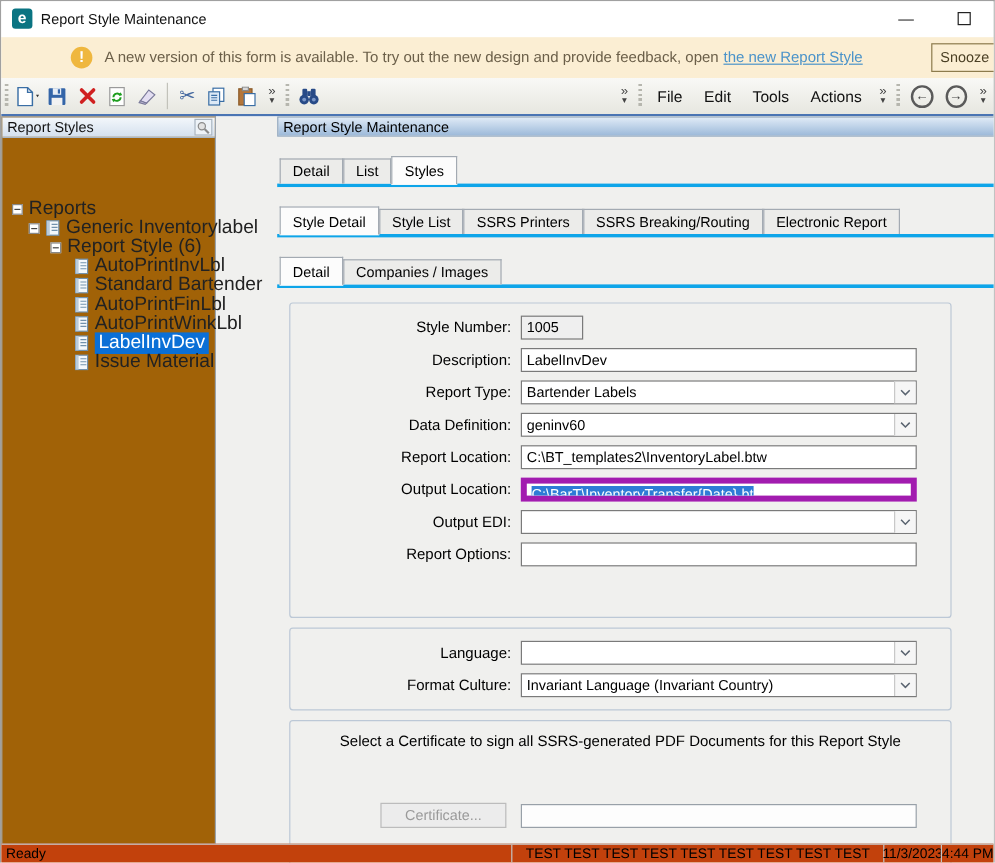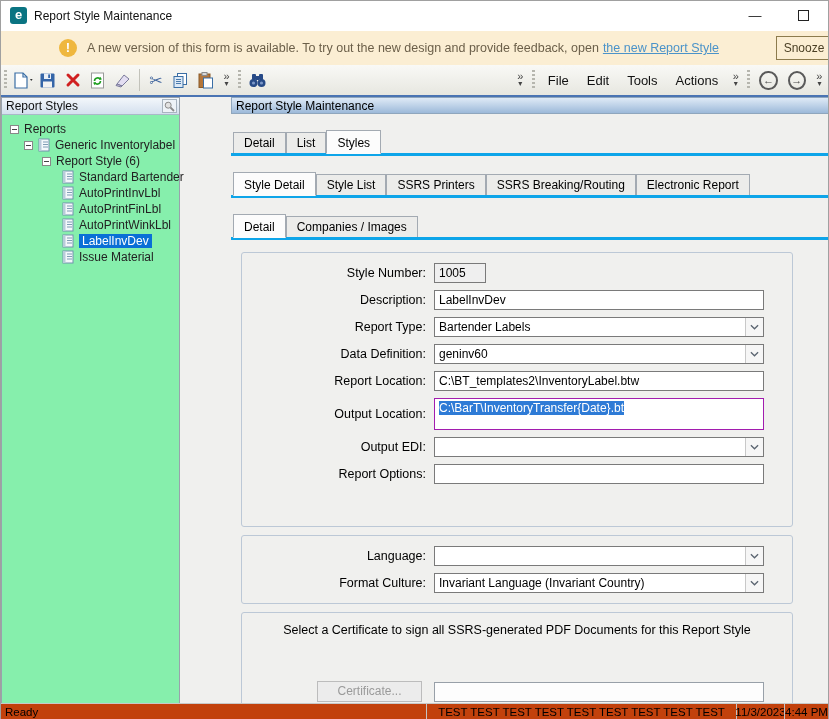--- a/index.html
+++ b/index.html
@@ -39,27 +39,27 @@
   .overflow { display:flex; flex-direction:column; align-items:center; line-height:7px; color:#444;
     font-size:11px; width:14px; margin:0 2px;}
   .overflow .c2 { font-size:8px; }
   .menuitem { font-size:13px; color:#111; padding:4px 9px; }
   .navbtn { width:19px; height:19px; border:2px solid #5a5a5a; border-radius:50%; color:#444;
     display:flex; align-items:center; justify-content:center; font-size:11px; margin:0 5px; font-weight:bold;}
   .tb-spacer { width:255px; }
   
   .main { position:absolute; top:96px; left:0; right:0; height:607px; background:#f0f0ee; }
   
-  .left-panel { position:absolute; left:0; top:0; width:179px; height:607px; background:#86efac;
+  .left-panel { position:absolute; left:0; top:0; width:179px; height:607px; background:#a16207;
     border:1px solid #99a2ac; }
   .left-header { height:17px; background:linear-gradient(180deg,#f3f7fb,#d4e0ee);
     border-bottom:1px solid #aab8c8; position:relative; padding:1px 0 0 4px; font-size:12px; color:#111;}
   .pin { position:absolute; right:2px; top:1px; width:15px; height:14px; border:1px solid #a8b4c0;
     background:#eef3f8; display:flex; align-items:center; justify-content:center;}
-  .tree { padding:6px 2px 0 4px; font-size:12px; color:#222; }
+  .tree { padding:23px 2px 0 4px; font-size:16px; color:#222;margin-top:28px; }
   .trow { display:flex; align-items:center; height:16px; white-space:nowrap; }
   .expander { width:9px; height:9px; border:1px solid #888; background:#fff center/5px 1px no-repeat
     linear-gradient(#444,#444); margin-right:5px; flex:none;}
   .node-ico { margin-right:4px; flex:none; display:flex; }
   .sel { background:#0a6fd6; color:#fff; padding:0 3px; }
   .ind1{ padding-left:4px; } .ind2{ padding-left:18px; } .ind3{ padding-left:36px; } .ind4{ padding-left:56px; }
   
   .right-panel { position:absolute; left:230px; top:0; width:599px; height:607px; background:#f0f0ee; }
   .caption { height:17px; background:linear-gradient(180deg,#dfeaf6 0%,#b7cde5 60%,#9cb9d9 100%);
     border:1px solid #8fa6bd; padding:1px 0 0 4px; font-size:12px; color:#000;}
@@ -75,21 +75,21 @@
   .frow:last-child { margin-bottom:0; }
   .flabel { width:192px; text-align:right; padding-right:8px; font-size:12.5px; color:#000; flex:none;}
   .tinput { height:20px; border:1px solid #7a7a7a; background:#fff; font-family:"Liberation Sans",sans-serif;
     font-size:12px; padding:0 4px; color:#000;}
   .long { width:330px; }
   .ro { background:#efefef; width:52px; }
   .combo { position:relative; height:20px; background:#fff; border:1px solid #7a7a7a; width:330px; }
   .combo .val { padding:2px 20px 0 4px; font-size:12px; white-space:nowrap; overflow:hidden;}
   .combo .dbtn { position:absolute; right:0; top:0; bottom:0; width:18px; background:#f6f6f6;
     border-left:1px solid #c8c8c8; display:flex; align-items:center; justify-content:center;}
-  .fakeinput { height:32px; border:1px solid #a21caf; background:#fff; width:330px; padding:2px 4px 0;
+  .fakeinput { height:20px; border:5px solid #a21caf; background:#fff; width:330px; padding:2px 4px 0;
     font-size:12px; white-space:nowrap; overflow:hidden;}
   .seltext { background:#2e7bd6; color:#fff; }
   .cert-head { text-align:center; font-size:12.5px; margin-bottom:9px; }
   .cert-row { display:flex; align-items:center;margin-top:44px; }
   .cert-btn { margin-left:75px; width:105px; height:21px; background:#ececec; border:1px solid #bcbcbc;
     color:#9a9a9a; font-size:12px; text-align:center; line-height:19px;}
   .cert-box { margin-left:12px; width:330px; height:20px; border:1px solid #98a0a8; background:#fdfdfd;}
   .checks { display:flex; align-items:center; margin:13px 0 7px; }
   .cklabel { text-align:right; font-size:12.5px; }
   .ck1 { width:278px; padding-right:6px;}
@@ -255,31 +255,31 @@
           <span>Report Style (6)</span>
         </div>
         <div class="trow ind4">
           <span class="node-ico">
             <svg width="13" height="14" viewBox="0 0 13 14">
                 <rect x="1" y="1" width="10" height="12" fill="#f4f8fb" stroke="#7292ad"></rect>
                 <rect x="1" y="1" width="2.5" height="12" fill="#b9cbda"></rect>
                 <path d="M5 4 h5 M5 6.5 h5 M5 9 h5" stroke="#7292ad" stroke-width="0.9"></path>
               </svg>
           </span>
+          <span>AutoPrintInvLbl</span>
+        </div>
+        <div class="trow ind4">
+          <span class="node-ico">
+            <svg width="13" height="14" viewBox="0 0 13 14">
+                <rect x="1" y="1" width="10" height="12" fill="#f4f8fb" stroke="#7292ad"></rect>
+                <rect x="1" y="1" width="2.5" height="12" fill="#b9cbda"></rect>
+                <path d="M5 4 h5 M5 6.5 h5 M5 9 h5" stroke="#7292ad" stroke-width="0.9"></path>
+              </svg>
+          </span>
           <span>Standard Bartender</span>
-        </div>
-        <div class="trow ind4">
-          <span class="node-ico">
-            <svg width="13" height="14" viewBox="0 0 13 14">
-                <rect x="1" y="1" width="10" height="12" fill="#f4f8fb" stroke="#7292ad"></rect>
-                <rect x="1" y="1" width="2.5" height="12" fill="#b9cbda"></rect>
-                <path d="M5 4 h5 M5 6.5 h5 M5 9 h5" stroke="#7292ad" stroke-width="0.9"></path>
-              </svg>
-          </span>
-          <span>AutoPrintInvLbl</span>
         </div>
         <div class="trow ind4">
           <span class="node-ico">
             <svg width="13" height="14" viewBox="0 0 13 14">
                 <rect x="1" y="1" width="10" height="12" fill="#f4f8fb" stroke="#7292ad"></rect>
                 <rect x="1" y="1" width="2.5" height="12" fill="#b9cbda"></rect>
                 <path d="M5 4 h5 M5 6.5 h5 M5 9 h5" stroke="#7292ad" stroke-width="0.9"></path>
               </svg>
           </span>
           <span>AutoPrintFinLbl</span>

